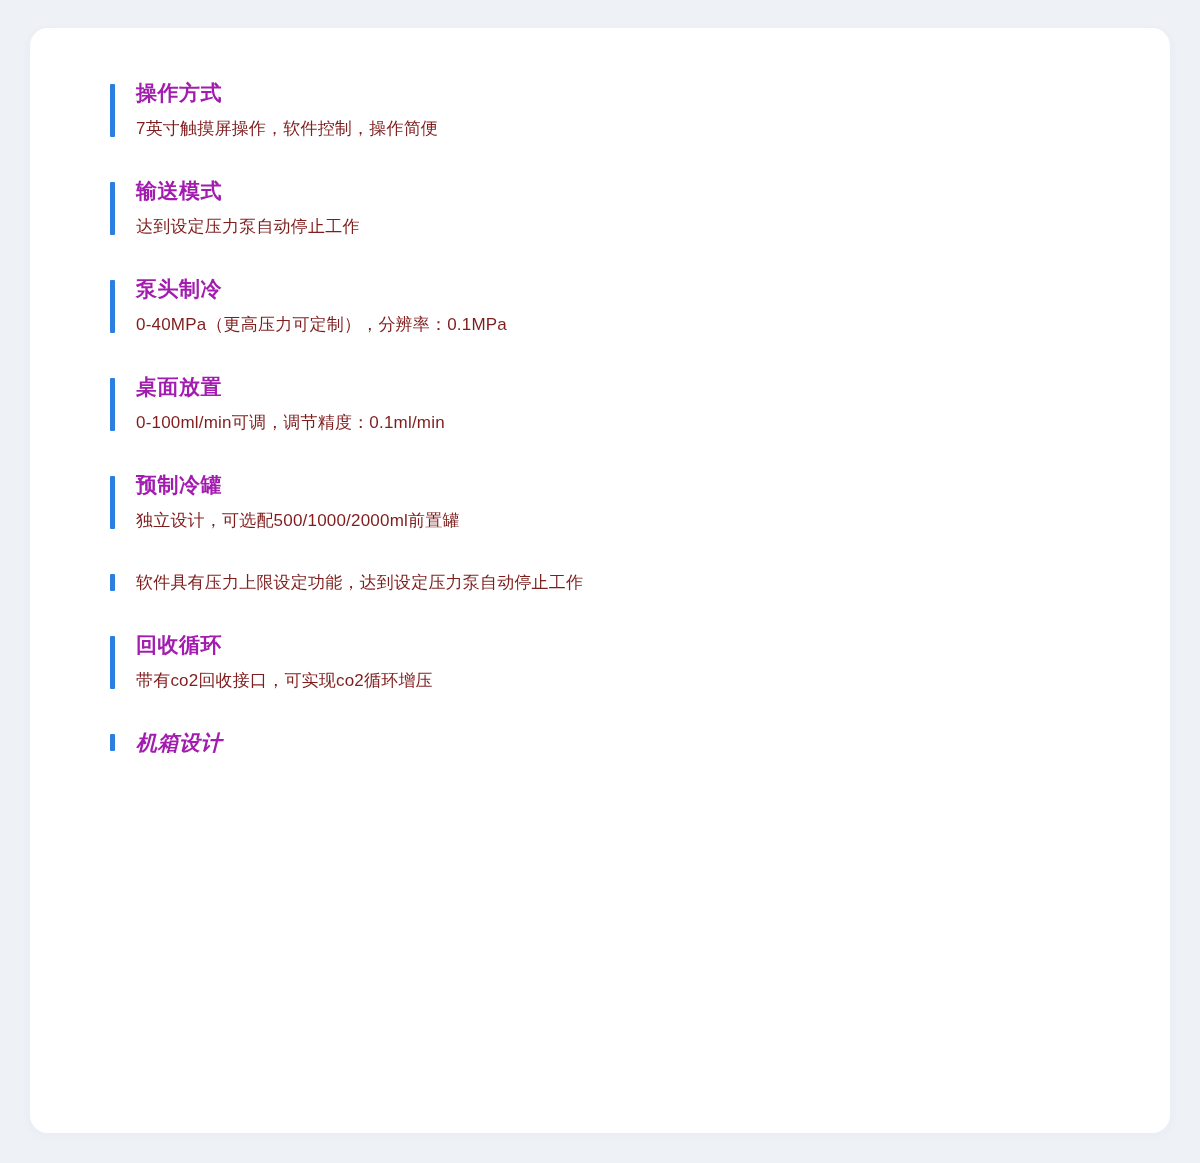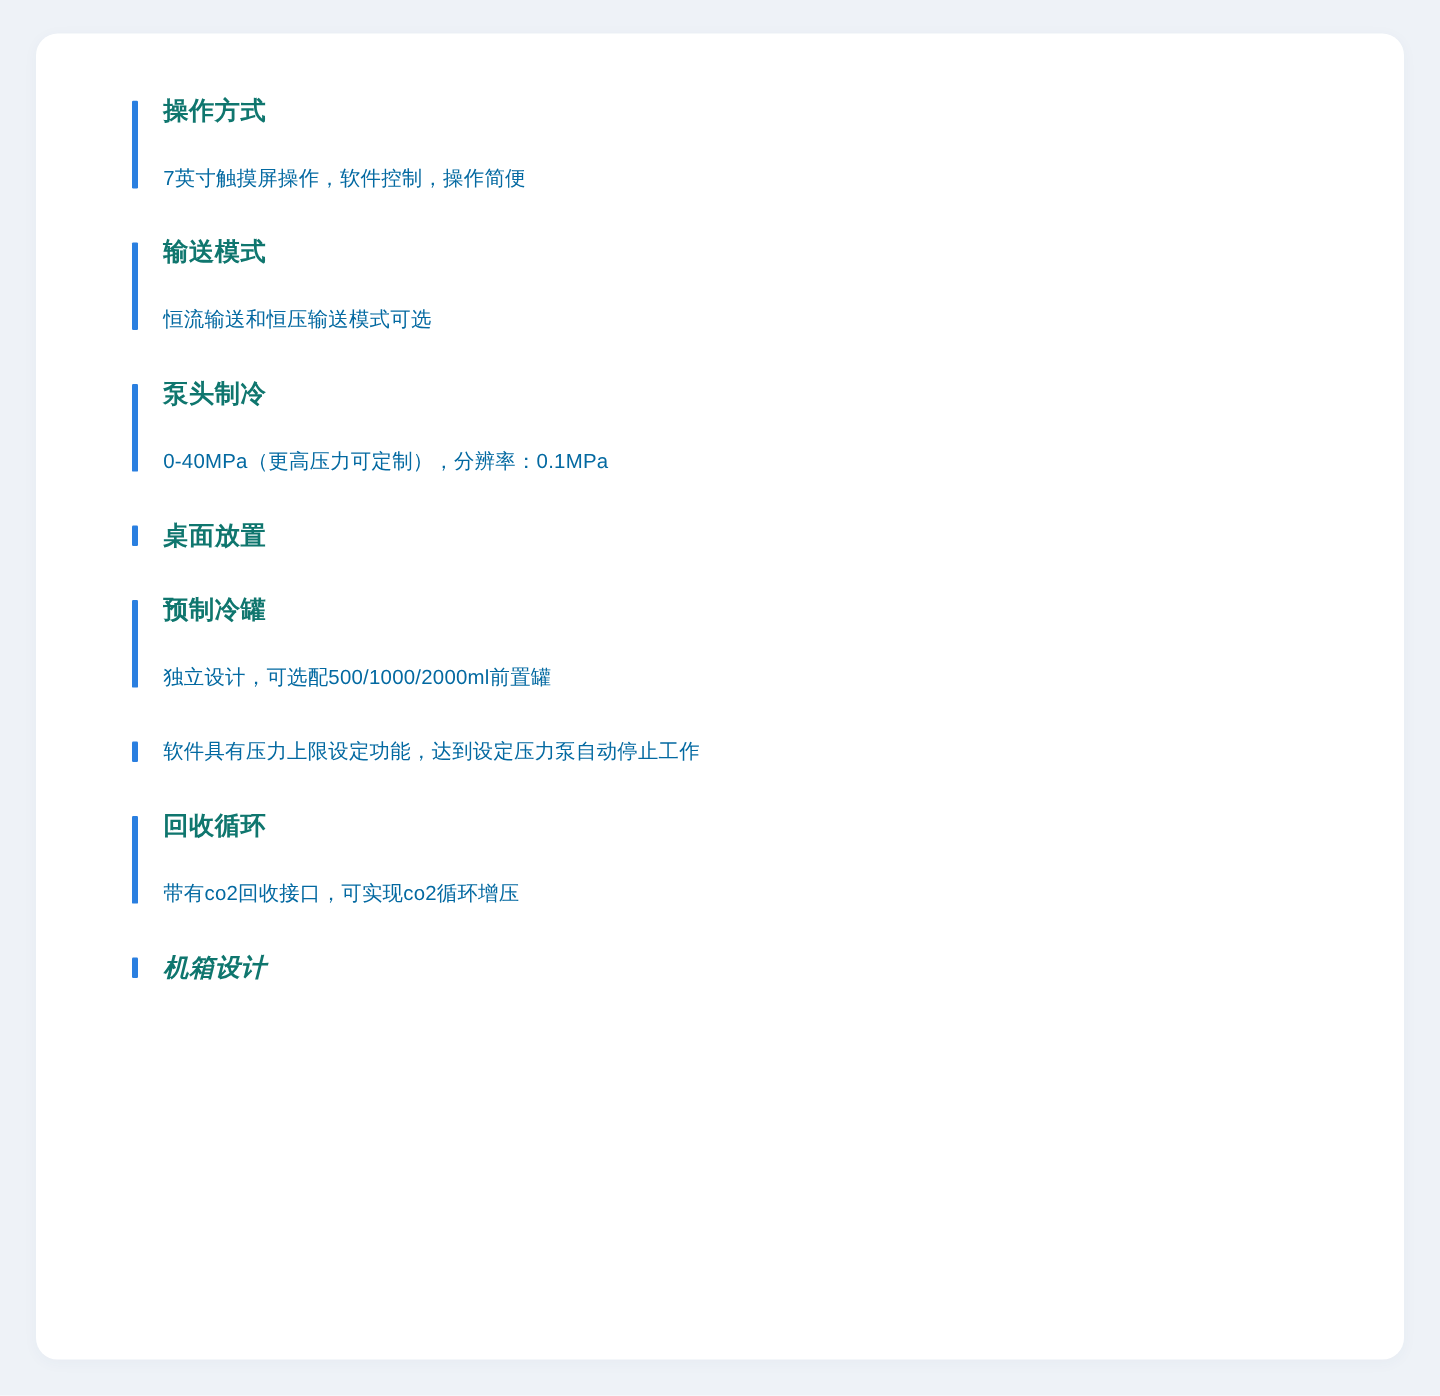--- a/index.html
+++ b/index.html
@@ -45,30 +45,30 @@
     left: 0;
     top: 8px;
     bottom: 9px;
     width: 5px;
     background: #2a7fe0;
     border-radius: 1px;
   }
   .spec-title {
     font-size: 21px;
     font-weight: bold;
-    color: #0f766e;
+    color: #a21caf;
     line-height: 34px;
     letter-spacing: 0.5px;
   }
   .spec-desc {
     font-size: 17px;
-    color: #0369a1;
+    color: #7f1d1d;
     line-height: 34px;
     letter-spacing: 0.2px;
-    margin-top: 22px;
+    margin-top: 2px;
   }
 </style>
 </head>
 <body>
 
 <div class="card">
   <div class="spec-list">
 
     <div class="spec-item">
       <span class="spec-bar"></span>
@@ -76,32 +76,33 @@
       <div class="spec-desc">7英寸触摸屏操作，软件控制，操作简便</div>
     </div>
 
     <div class="spec-item">
       <span class="spec-bar"></span>
     </div>
 
     <div class="spec-item">
       <span class="spec-bar"></span>
       <div class="spec-title">输送模式</div>
-      <div class="spec-desc">恒流输送和恒压输送模式可选</div>
+      <div class="spec-desc">达到设定压力泵自动停止工作</div>
     </div>
 
     <div class="spec-item">
       <span class="spec-bar"></span>
       <div class="spec-title">泵头制冷</div>
       <div class="spec-desc">0-40MPa（更高压力可定制），分辨率：0.1MPa</div>
     </div>
 
     <div class="spec-item">
       <span class="spec-bar"></span>
       <div class="spec-title">桌面放置</div>
+      <div class="spec-desc">0-100ml/min可调，调节精度：0.1ml/min</div>
     </div>
 
 
     <div class="spec-item">
       <span class="spec-bar"></span>
       <div class="spec-title">预制冷罐</div>
       <div class="spec-desc">独立设计，可选配500/1000/2000ml前置罐</div>
     </div>
 
     <div class="spec-item">

